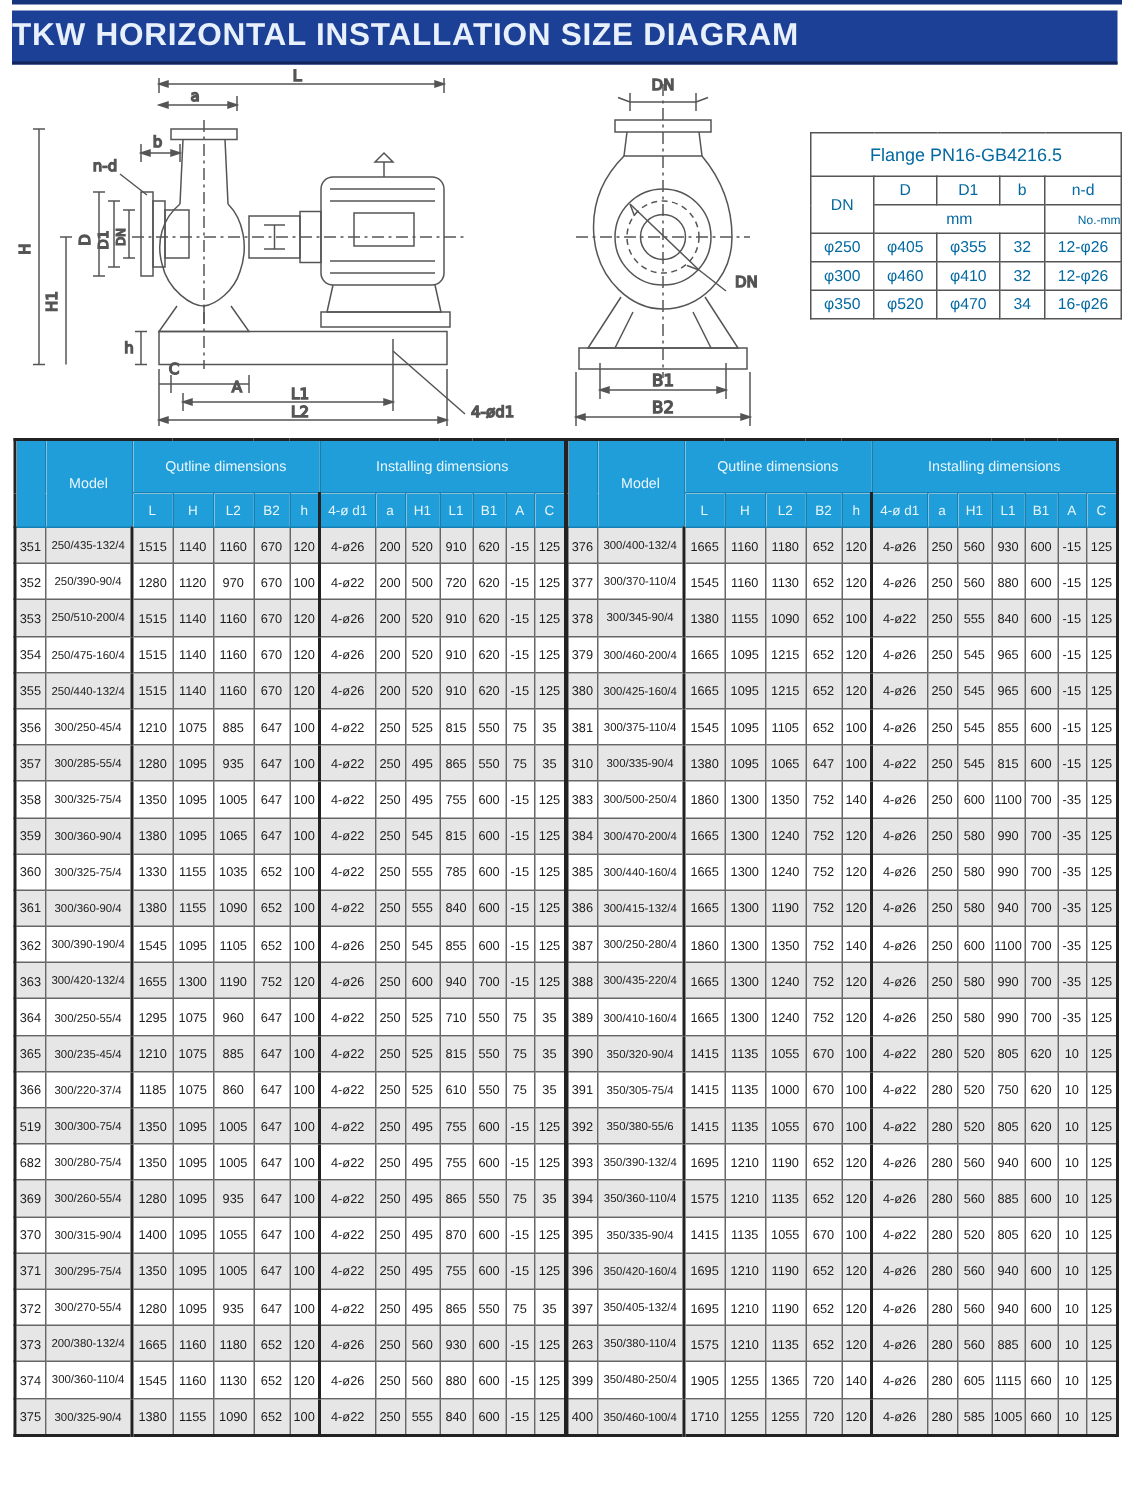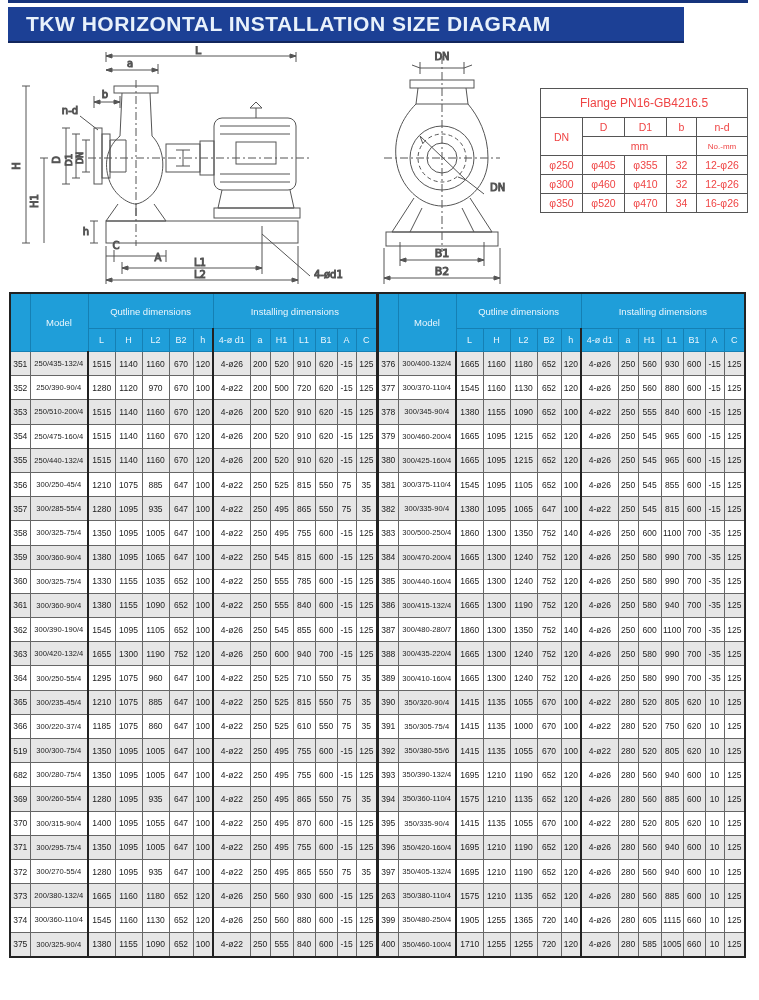--- a/index.html
+++ b/index.html
@@ -1,29 +1,29 @@
 <!DOCTYPE html>
 <html><head>
 <meta charset="utf-8">
 <style>
   html,body{margin:0;padding:0;background:#ffffff;}
   body{width:759px;height:1000px;position:relative;font-family:"Liberation Sans",sans-serif;color:#222;}
   .topline{position:absolute;left:8px;top:0;width:740px;height:3px;background:#16347c;}
-  .banner{position:absolute;left:8px;top:7px;width:676px;height:36px;background:#1c4095;
-          display:flex;align-items:center;padding-left:18px;box-sizing:border-box;
+  .banner{position:absolute;left:8px;top:7px;width:737px;height:36px;background:#1c4095;
+          display:flex;align-items:center;box-sizing:border-box;
           border-bottom:2px solid #12265c;}
   .banner h1{margin:0;font-size:21px;font-weight:bold;color:#e8f1fb;letter-spacing:0.5px;}
   .diagrams{position:absolute;left:0;top:46px;width:759px;height:244px;}
   svg text{font-family:"DejaVu Sans",sans-serif;fill:#333;}
   .flange-wrap{position:absolute;left:540px;top:42px;width:207px;}
   table.flange{border-collapse:collapse;width:207px;font-size:10.5px;table-layout:fixed;}
   table.flange td,table.flange th{border:1px solid #555;text-align:center;padding:1px 0;
-      font-weight:normal;color:#ef4444;height:16px;overflow:hidden;white-space:nowrap;}
+      font-weight:normal;color:#0369a1;height:16px;overflow:hidden;white-space:nowrap;}
   table.flange .ttl{font-size:12px;height:26px;}
-  table.flange .unit-small{font-size:8px;}
+  table.flange .unit-small{font-size:8px;text-align:right;}
 
   .size-wrap{position:absolute;top:292px;}
   .size-wrap.left{left:9px;}
   .size-wrap.right{left:377px;}
   table.size{border-collapse:collapse;table-layout:fixed;width:364px;font-size:8.5px;
       border:2px solid #222;}
   table.size th{background:#1f9ed9;color:#eaf6fd;font-weight:normal;border:1px solid #1580b4;
       overflow:hidden;white-space:nowrap;}
   table.size th.grp{font-size:9.5px;height:32px;}
   table.size th.sub{font-size:9px;height:20px;}
@@ -783,21 +783,21 @@
           <td class="bR">100</td>
           <td>4-ø26</td>
           <td>250</td>
           <td>545</td>
           <td>855</td>
           <td>600</td>
           <td>-15</td>
           <td>125</td>
         </tr>
         <tr>
-          <td>382</td>
+          <td>310</td>
           <td class="model bR">300/335-90/4</td>
           <td>1380</td>
           <td>1095</td>
           <td>1065</td>
           <td>647</td>
           <td class="bR">100</td>
           <td>4-ø22</td>
           <td>250</td>
           <td>545</td>
           <td>815</td>
@@ -864,21 +864,21 @@
           <td>4-ø26</td>
           <td>250</td>
           <td>580</td>
           <td>940</td>
           <td>700</td>
           <td>-35</td>
           <td>125</td>
         </tr>
         <tr>
           <td>387</td>
-          <td class="model bR">300/480-280/7</td>
+          <td class="model bR">300/250-280/4</td>
           <td>1860</td>
           <td>1300</td>
           <td>1350</td>
           <td>752</td>
           <td class="bR">140</td>
           <td>4-ø26</td>
           <td>250</td>
           <td>600</td>
           <td>1100</td>
           <td>700</td>

